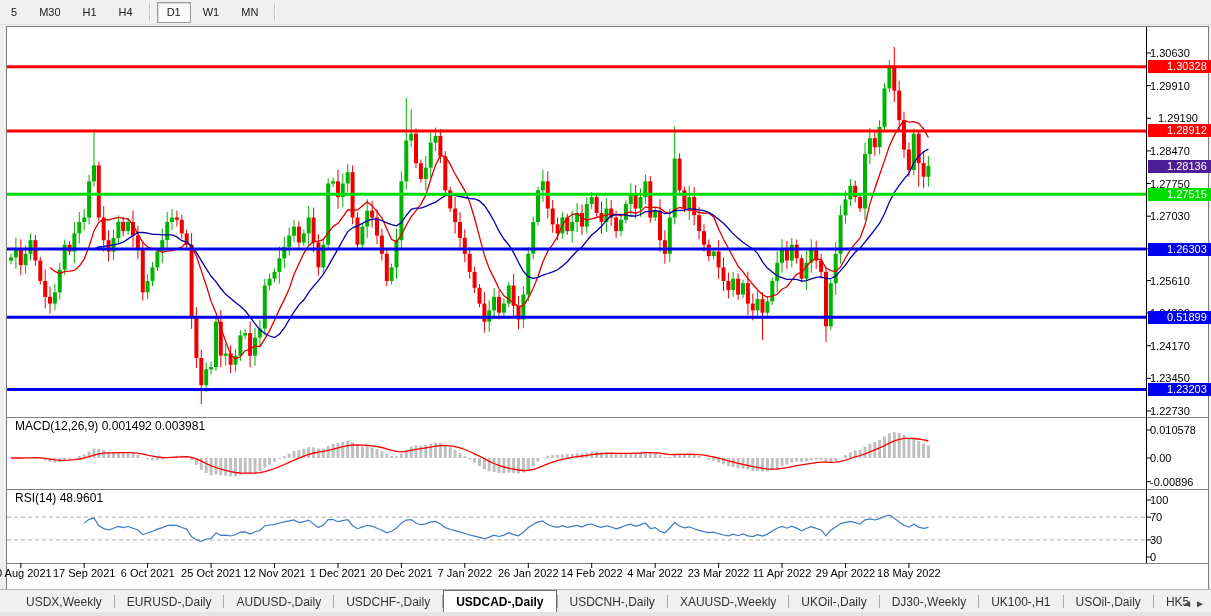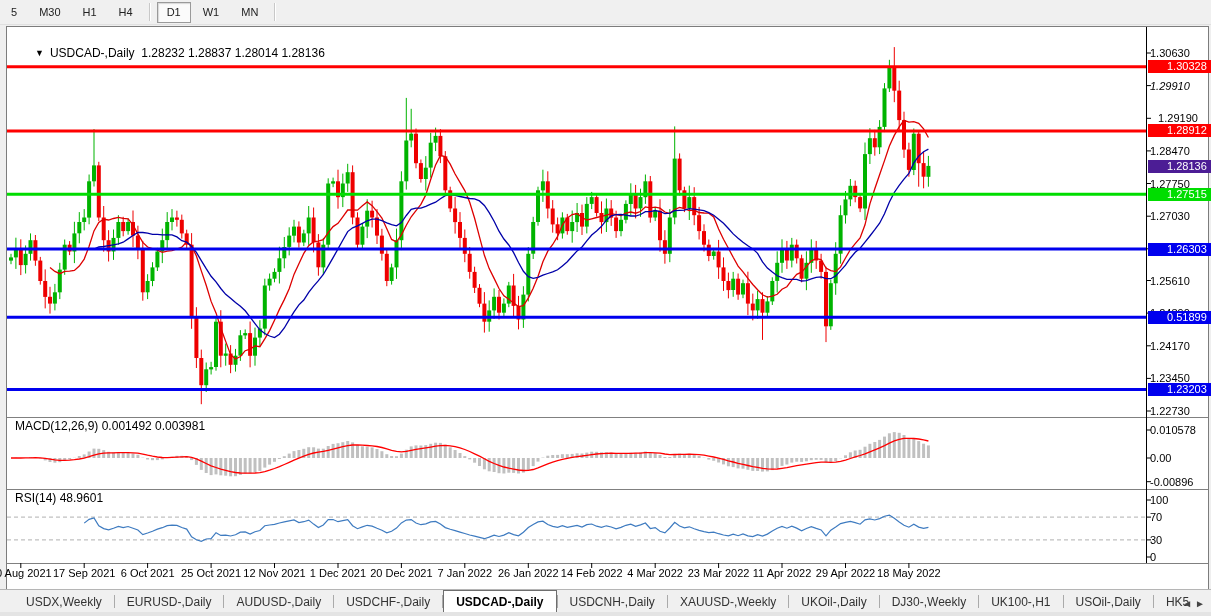--- a/index.html
+++ b/index.html
@@ -675,30 +675,27 @@
           <line x1="457.8" y1="536" x2="457.8" y2="541" stroke="#000"></line>
           <line x1="521.3" y1="536" x2="521.3" y2="541" stroke="#000"></line>
           <line x1="584.7" y1="536" x2="584.7" y2="541" stroke="#000"></line>
           <line x1="648.2" y1="536" x2="648.2" y2="541" stroke="#000"></line>
           <line x1="711.6" y1="536" x2="711.6" y2="541" stroke="#000"></line>
           <line x1="775.0" y1="536" x2="775.0" y2="541" stroke="#000"></line>
           <line x1="838.5" y1="536" x2="838.5" y2="541" stroke="#000"></line>
           <line x1="901.9" y1="536" x2="901.9" y2="541" stroke="#000"></line>
         </svg></div>
 
-    <div class="pane-label title-row">
-      <span class="tri">▼</span><span>USDCAD-,Daily</span>&nbsp;&nbsp;<span>1.28232 1.28837 1.28014 1.28136</span>
-    </div>
 
     <div class="pane-label" style="left:8px;top:392px;">MACD(12,26,9) 0.001492 0.003981</div>
     <div class="pane-label" style="left:8px;top:464px;">RSI(14) 48.9601</div>
 
     <div id="axis-overlays">
         <div class="axis-label" style="top: 20.0121px;">1.30630</div>
-        <div class="axis-label" style="top: 52.6405px; font-style: italic;">1.29910</div>
+        <div class="axis-label" style="top: 52.6405px;">1.29910</div>
         <div class="axis-label" style="top: 85.2689px; text-align: center;">1.29190</div>
         <div class="axis-label" style="top: 117.897px;">1.28470</div>
         <div class="axis-label" style="top: 150.526px;">1.27750</div>
         <div class="axis-label" style="top: 183.154px;">1.27030</div>
         <div class="axis-label" style="top: 215.782px;">1.26310</div>
         <div class="axis-label" style="top: 247.505px;">1.25610</div>
         <div class="axis-label" style="top: 280.133px;">1.24890</div>
         <div class="axis-label" style="top: 312.761px;">1.24170</div>
         <div class="axis-label" style="top: 345.39px;">1.23450</div>
         <div class="axis-label" style="top: 378.018px;">1.22730</div>

